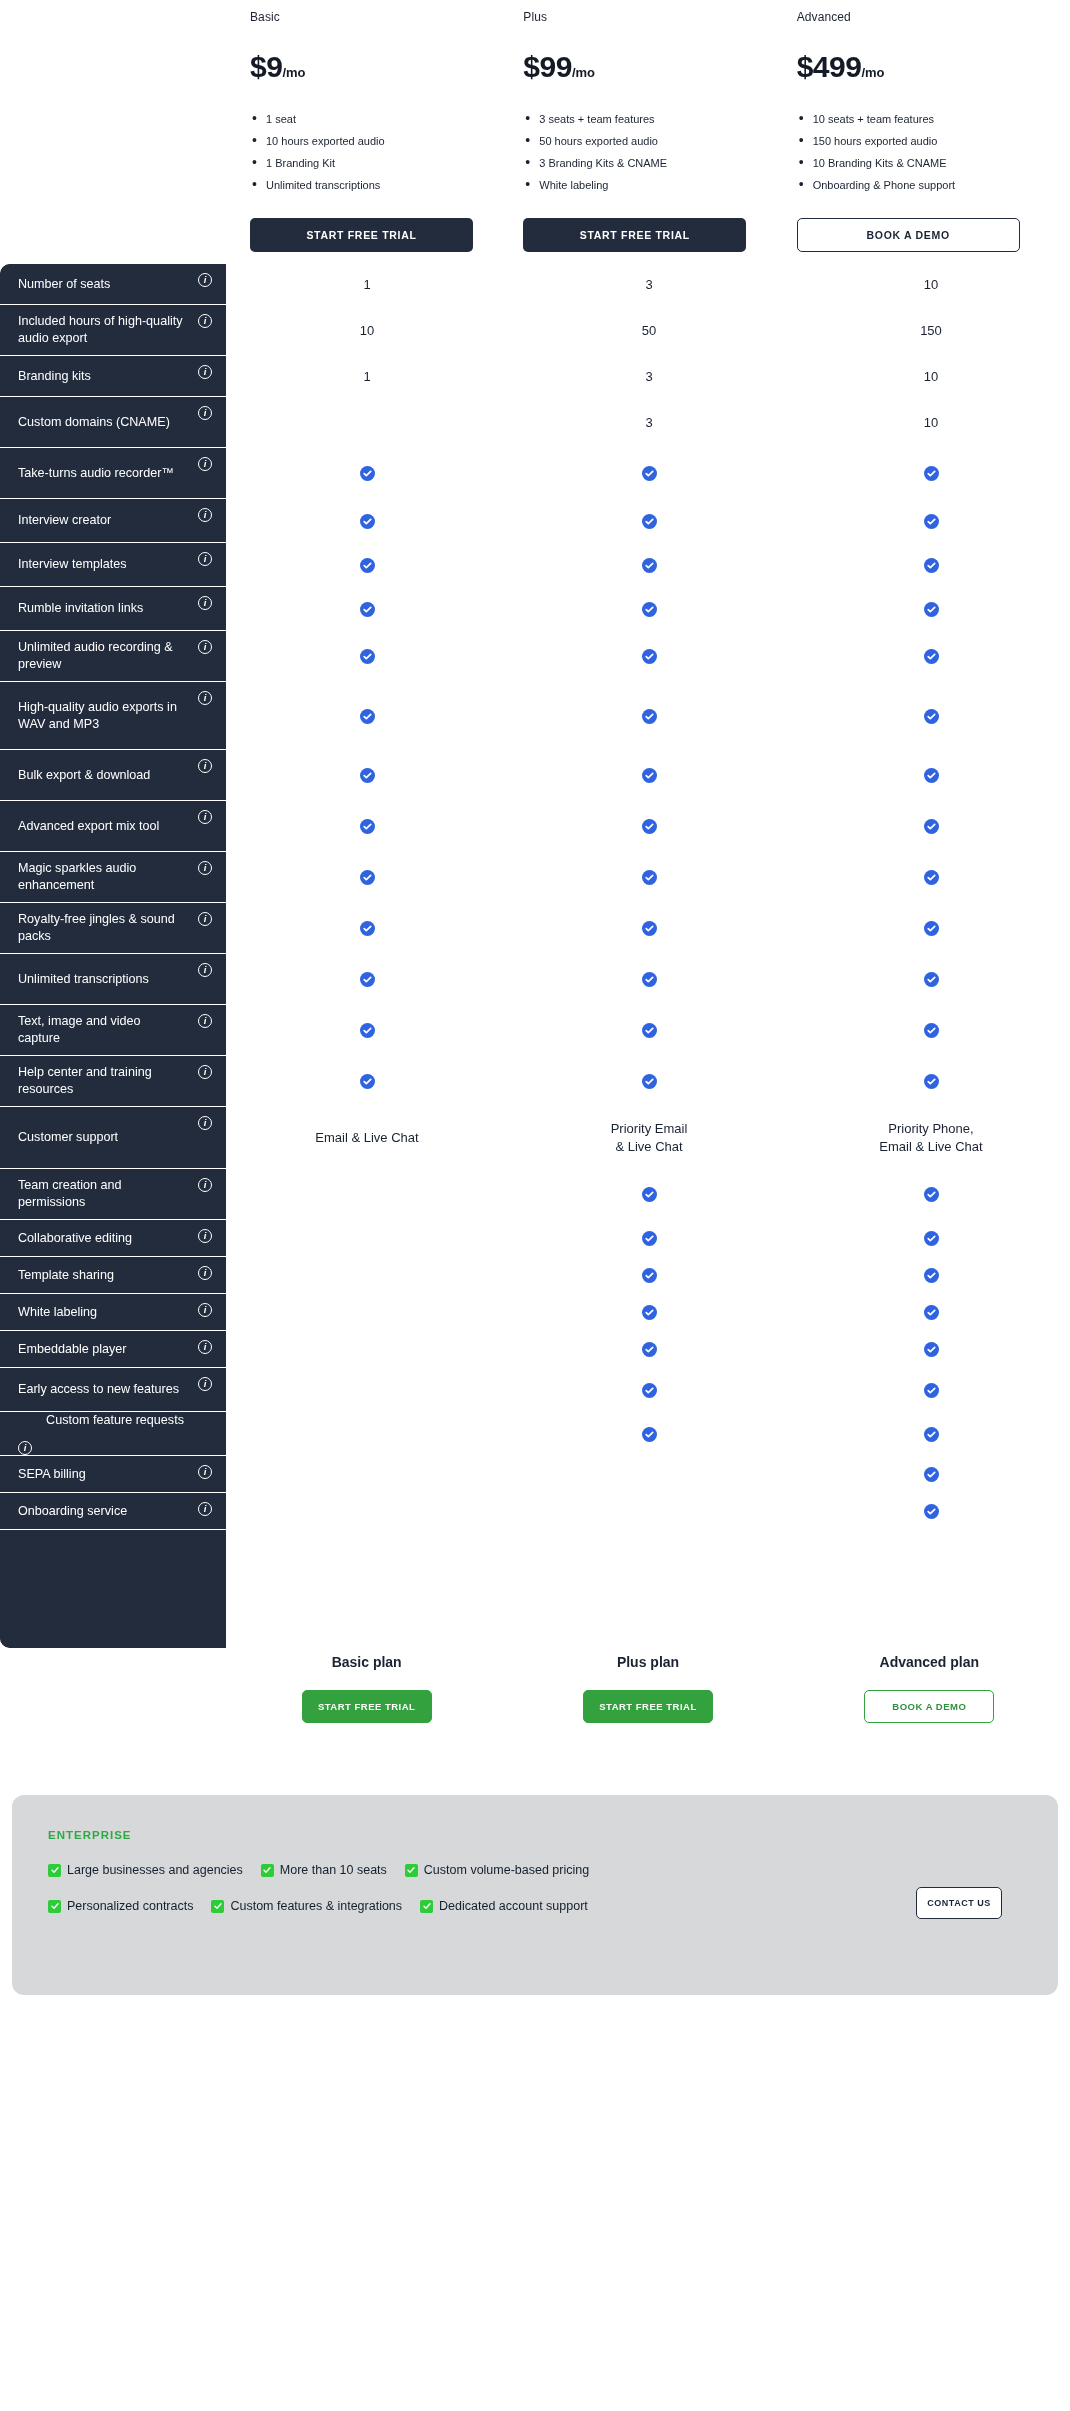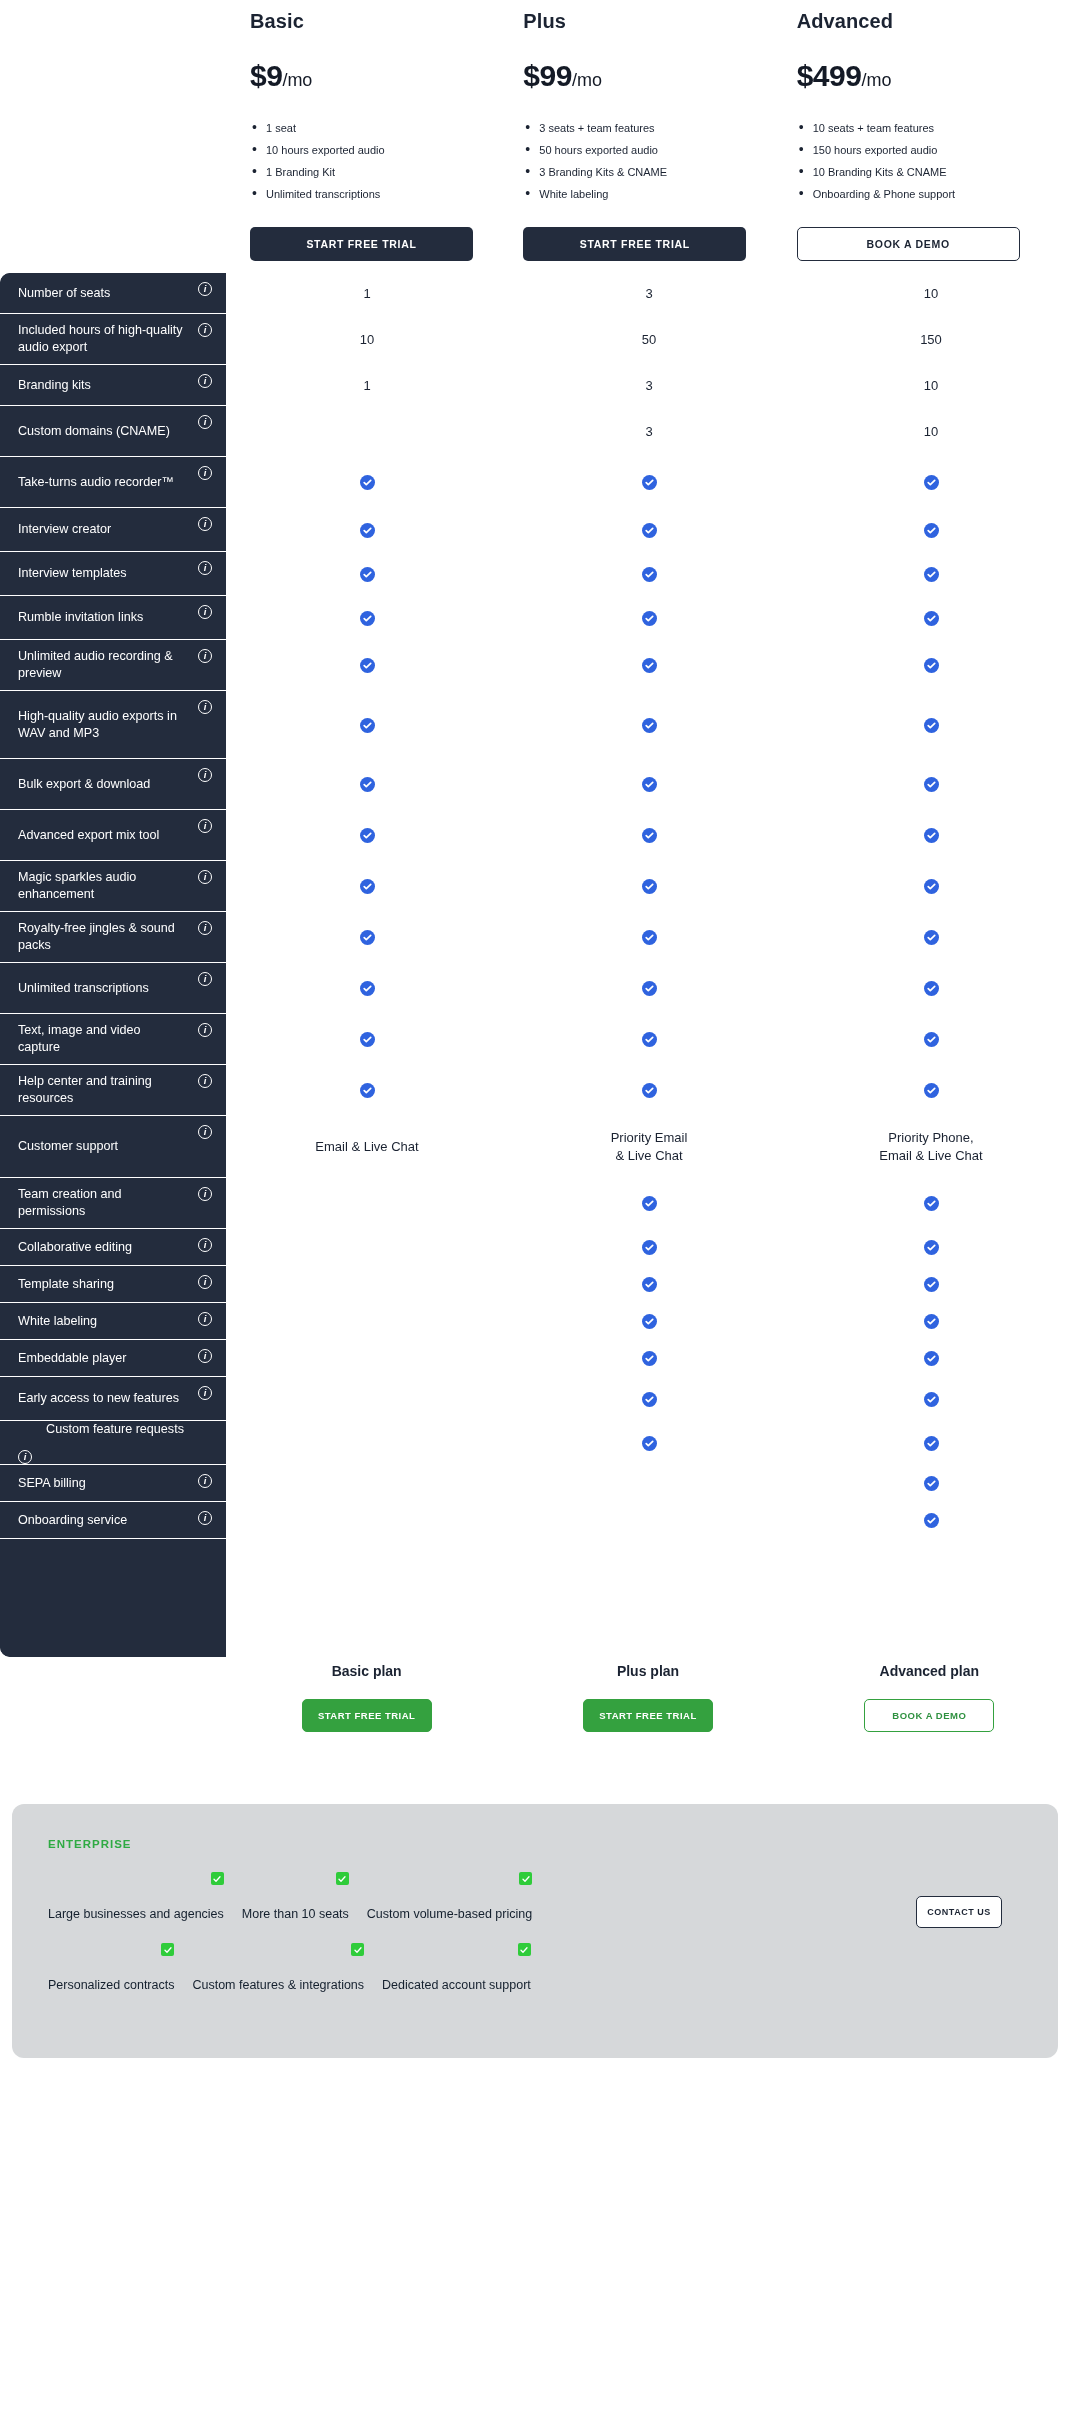--- a/index.html
+++ b/index.html
@@ -8,23 +8,23 @@
     width:1070px; min-height:2411px;
     font-family:"Liberation Sans", sans-serif;
     color:#1b2332;
     position:relative;
   }
   .page { width:1070px; position:relative; }
 
   
   .plan-header { display:flex; padding:0 0 0 250px; }
   .plan-col { width:280px; padding-top:10px; }
-  .plan-name { font-size:20px; font-weight:bold; color:#1b2332; letter-spacing:.1px; }
+  .plan-name { font-size:12px; font-weight:normal; color:#1b2332; letter-spacing:.1px; }
   .plan-price { margin-top:26px; font-size:30px; font-weight:bold; color:#141a26; letter-spacing:-.5px; }
-  .plan-price .per { font-size:18px; font-weight:normal; letter-spacing:0; }
+  .plan-price .per { font-size:13px; font-weight:bold; letter-spacing:0; }
   .plan-feats { margin-top:24px; list-style:none; }
   .plan-feats li { font-size:11px; line-height:22px; color:#1b2332; position:relative; padding-left:16px; max-width:230px; }
   .plan-feats li:before { content:"•"; position:absolute; left:2px; top:-1px; font-size:14px; }
   .plan-cta {
     margin-top:22px; width:223px; height:34px; border-radius:5px;
     display:flex; align-items:center; justify-content:center;
     font-size:10.5px; font-weight:bold; letter-spacing:.7px;
     cursor:pointer; border:1.5px solid transparent;
   }
   .cta-dark { background:#232c3d; color:#ffffff; }
@@ -80,21 +80,21 @@
 
   
   .enterprise {
     margin:72px 12px 0 12px; background:#d6d8da; border-radius:12px;
     padding:34px 36px 44px 36px; position:relative; min-height:200px;
   }
   .ent-kicker { font-size:11.5px; font-weight:bold; letter-spacing:1px; color:#2faa43; }
   .ent-title { margin-top:18px; font-size:25px; font-weight:bold; color:#0f151f; }
   .ent-rows { margin-top:22px; }
   .ent-line { display:flex; align-items:center; gap:6px; margin-bottom:22px; flex-wrap:wrap; }
-  .ent-item { display:flex; align-items:flex-end; gap:22px; margin-right:12px;flex-direction:column; }
+  .ent-item { display:flex; align-items:center; gap:6px; margin-right:12px; }
   .ent-check {
     width:13px; height:13px; background:#2fcc3a; border-radius:2px;
     display:flex; align-items:center; justify-content:center; flex:0 0 auto;
   }
   .ent-text { font-size:12.5px; color:#14202e; }
   .ent-btn {
     position:absolute; right:56px; top:92px;
     width:86px; height:32px; border-radius:5px; background:#ffffff;
     border:1.5px solid #232c3d; color:#1b2332;
     display:flex; align-items:center; justify-content:center;

